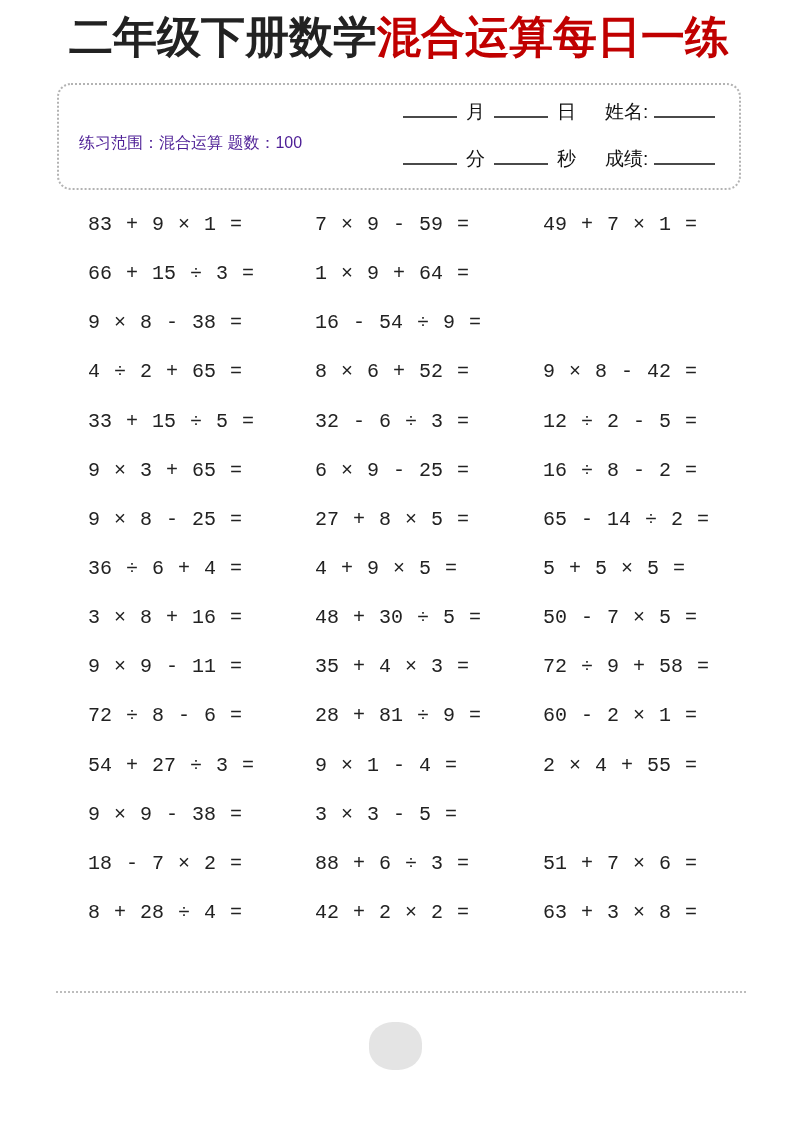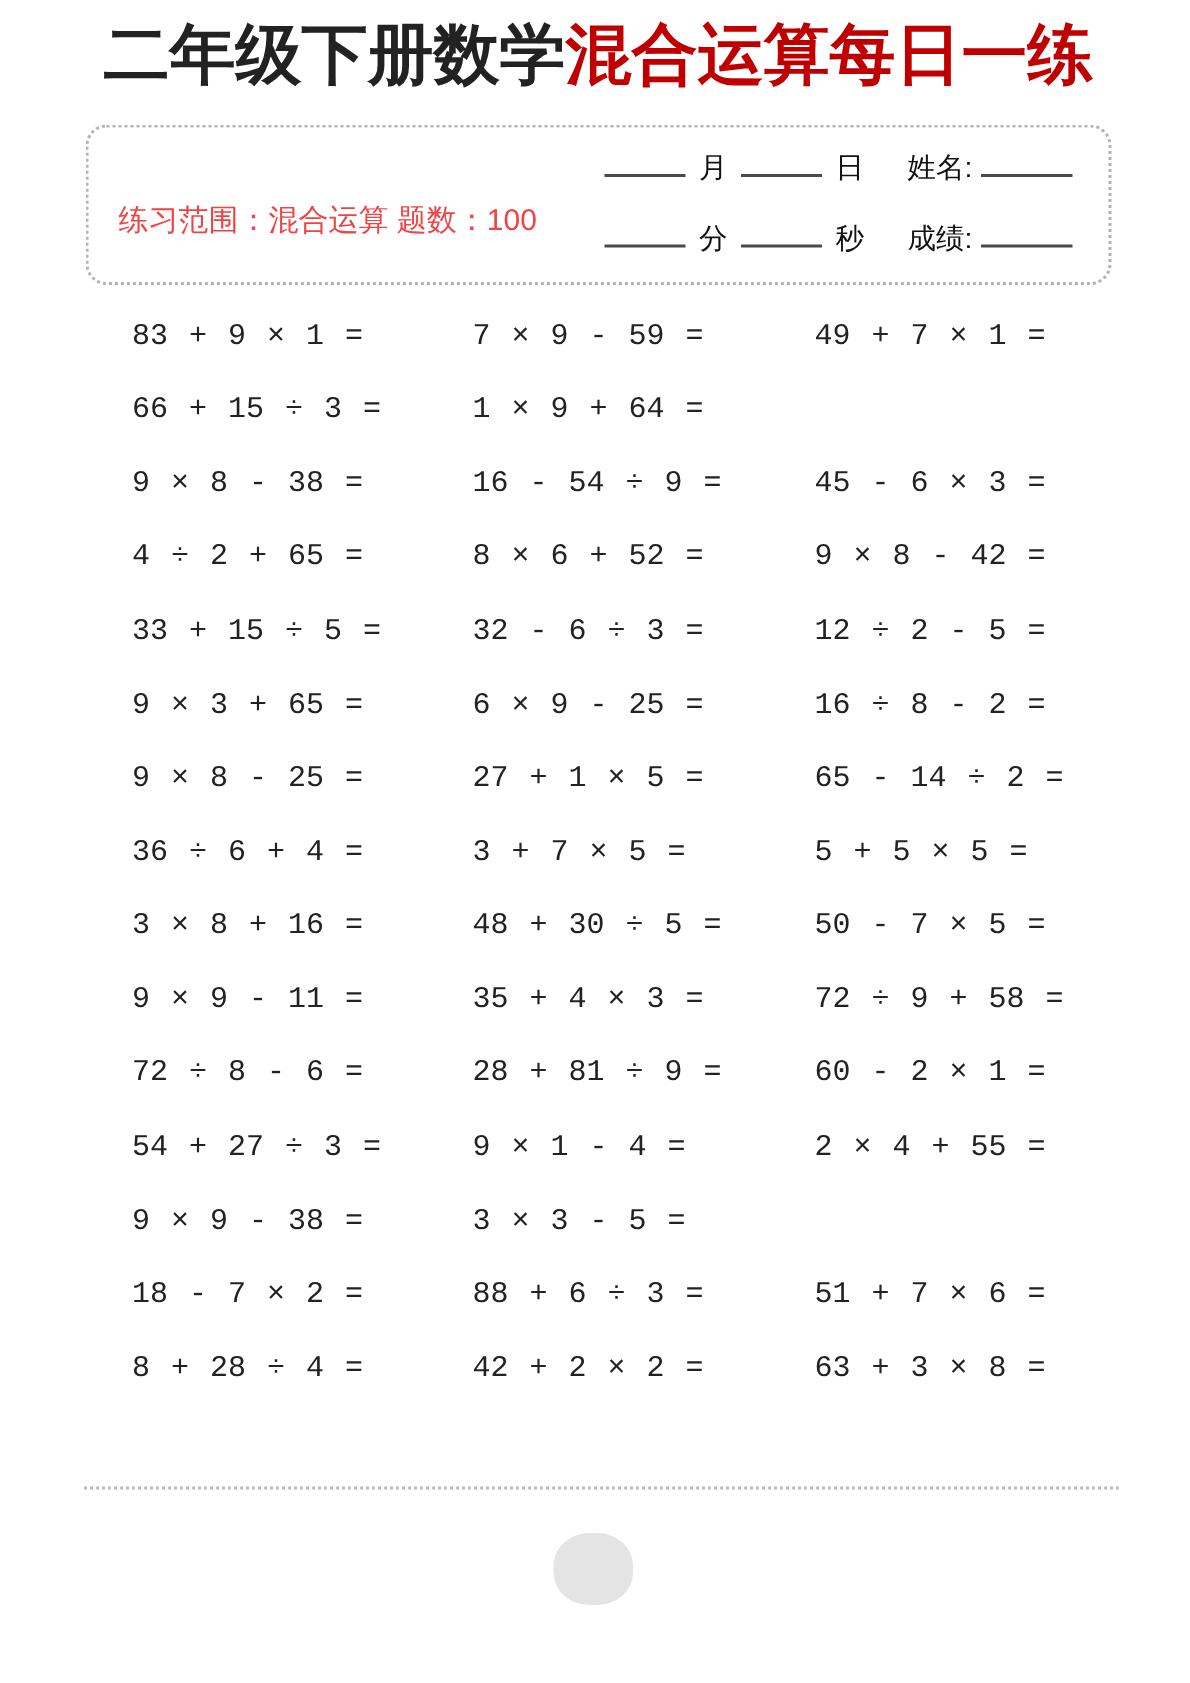--- a/index.html
+++ b/index.html
@@ -27,21 +27,21 @@
   .title .t-red{color:var(--title-red);}
   .info-box{
     position:absolute;left:57px;top:83px;
     width:684px;height:107px;
     border:2px dotted var(--dotted);
     border-radius:14px;
     background:#ffffff;
   }
   .scope{
     position:absolute;left:20px;top:48px;
-    font-size:20px;color:#ef4444;
+    font-size:16px;color:#4c1d95;
     white-space:nowrap;
   }
   .fill-rows{
     position:absolute;left:344px;top:14px;
     display:flex;flex-direction:column;gap:21px;
   }
   .fill-row{
     display:flex;align-items:baseline;
     height:26px;
     font-size:19px;color:#111;
@@ -116,45 +116,44 @@
         <span class="prob">7 × 9 - 59 =</span>
         <span class="prob">49 + 7 × 1 =</span>
       </div>
       <div class="prob-row">
         <span class="prob">66 + 15 ÷ 3 =</span>
         <span class="prob">1 × 9 + 64 =</span>
       </div>
       <div class="prob-row">
         <span class="prob">9 × 8 - 38 =</span>
         <span class="prob">16 - 54 ÷ 9 =</span>
-        <span class="prob">45 - 6 × 3 =</span>
       </div>
       <div class="prob-row">
         <span class="prob">4 ÷ 2 + 65 =</span>
         <span class="prob">8 × 6 + 52 =</span>
         <span class="prob">9 × 8 - 42 =</span>
       </div>
       <div class="prob-row">
         <span class="prob">33 + 15 ÷ 5 =</span>
         <span class="prob">32 - 6 ÷ 3 =</span>
         <span class="prob">12 ÷ 2 - 5 =</span>
       </div>
       <div class="prob-row">
         <span class="prob">9 × 3 + 65 =</span>
         <span class="prob">6 × 9 - 25 =</span>
         <span class="prob">16 ÷ 8 - 2 =</span>
       </div>
       <div class="prob-row">
         <span class="prob">9 × 8 - 25 =</span>
-        <span class="prob">27 + 1 × 5 =</span>
+        <span class="prob">27 + 8 × 5 =</span>
         <span class="prob">65 - 14 ÷ 2 =</span>
       </div>
       <div class="prob-row">
         <span class="prob">36 ÷ 6 + 4 =</span>
-        <span class="prob">3 + 7 × 5 =</span>
+        <span class="prob">4 + 9 × 5 =</span>
         <span class="prob">5 + 5 × 5 =</span>
       </div>
       <div class="prob-row">
         <span class="prob">3 × 8 + 16 =</span>
         <span class="prob">48 + 30 ÷ 5 =</span>
         <span class="prob">50 - 7 × 5 =</span>
       </div>
       <div class="prob-row">
         <span class="prob">9 × 9 - 11 =</span>
         <span class="prob">35 + 4 × 3 =</span>

